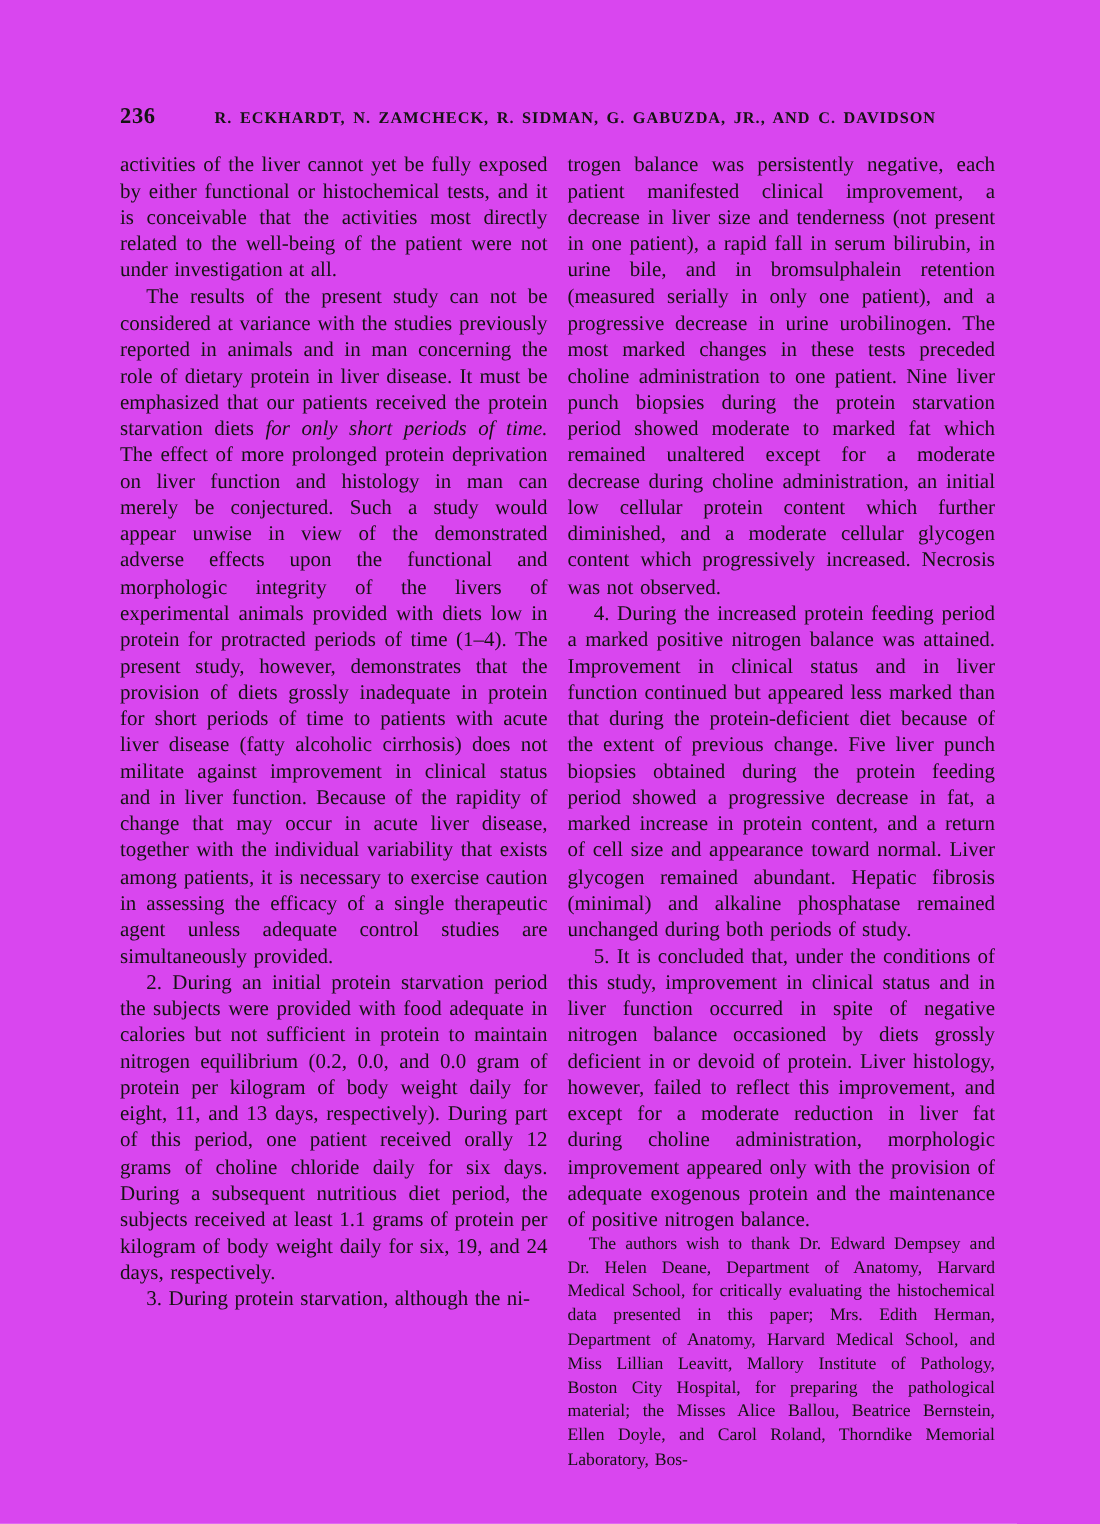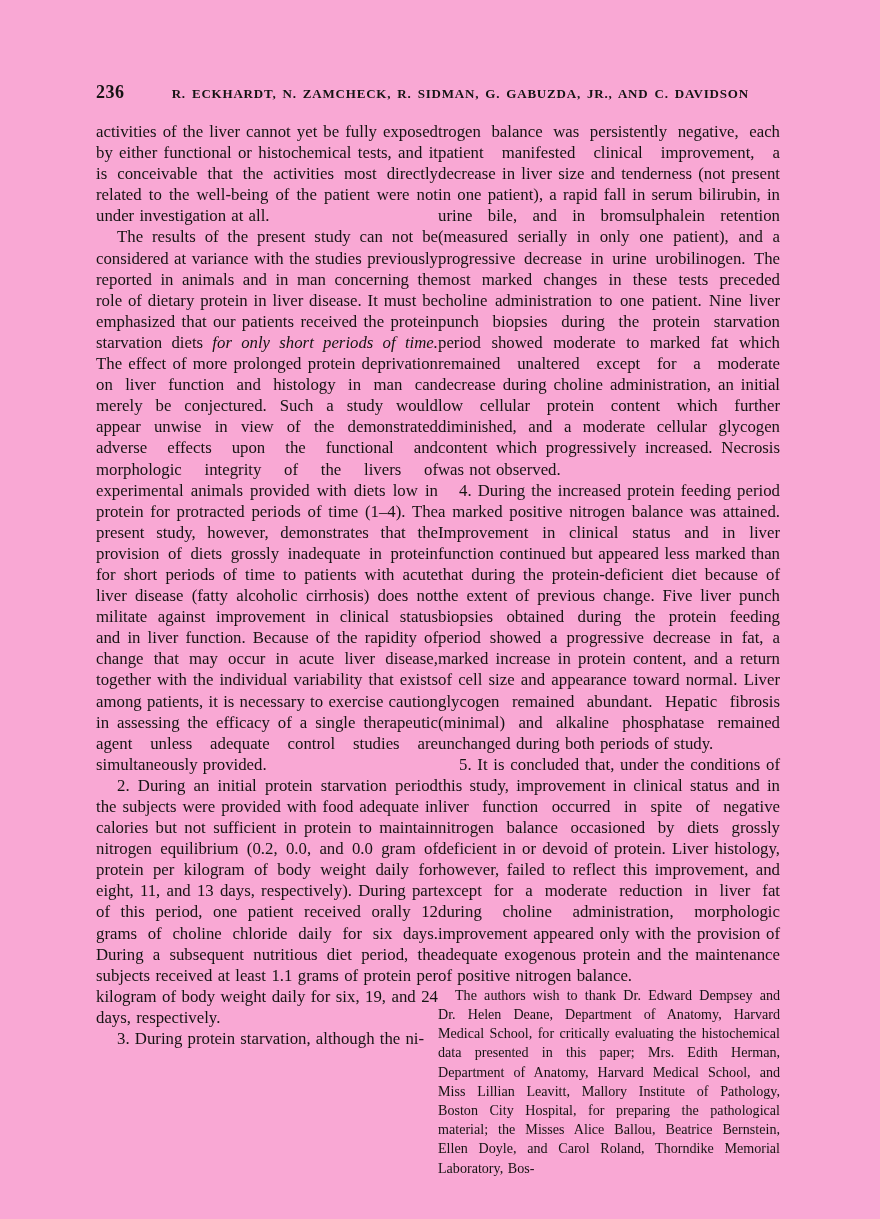--- a/index.html
+++ b/index.html
@@ -1,20 +1,20 @@
 <!DOCTYPE html>
 <html><head>
 <meta charset="utf-8">
 <style>
   html, body { margin: 0; padding: 0; }
   .page {
     position: relative;
     width: 880px;
     height: 1219px;
-    background: #f9a8d4;
+    background: #d946ef;
     font-family: "Liberation Serif", "DejaVu Serif", serif;
     color: #151413;
     overflow: hidden;
   }
   .header {
     position: absolute;
     top: 82px;
     left: 96px;
     width: 700px;
     display: flex;
@@ -32,20 +32,21 @@
     font-weight: 700;
     letter-spacing: 0.8px;
     word-spacing: 2px;
   }
   .columns {
     position: absolute;
     top: 121px;
     left: 96px;
     width: 700px;
     display: flex;
+    gap: 16px;
   }
   .col {
     width: 342px;
     font-size: 16.8px;
     line-height: 21.1px;
     text-align: justify;
   }
   .col p {
     margin: 0;
     text-indent: 21px;

